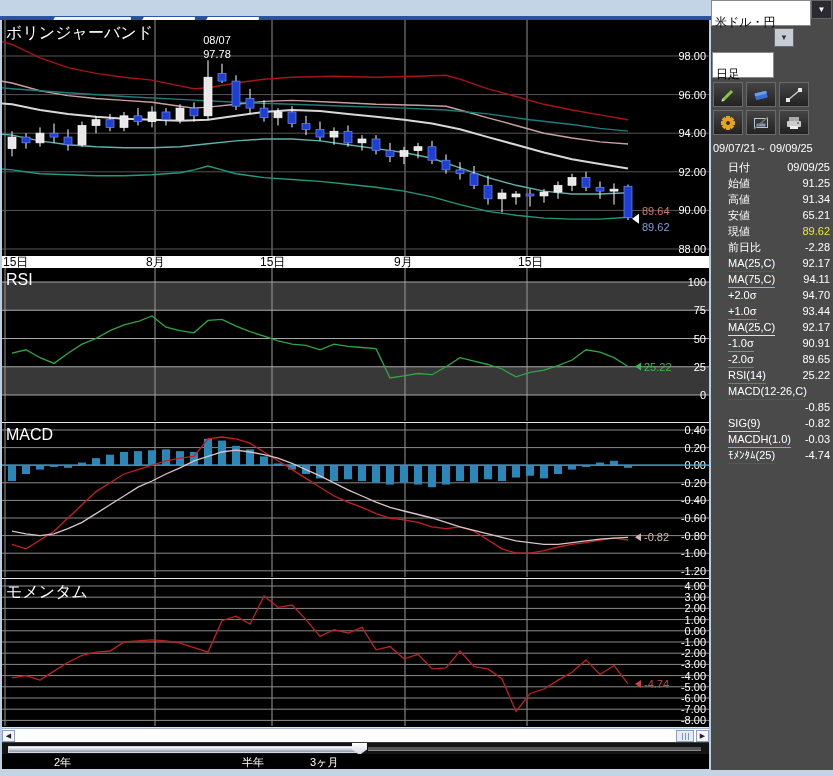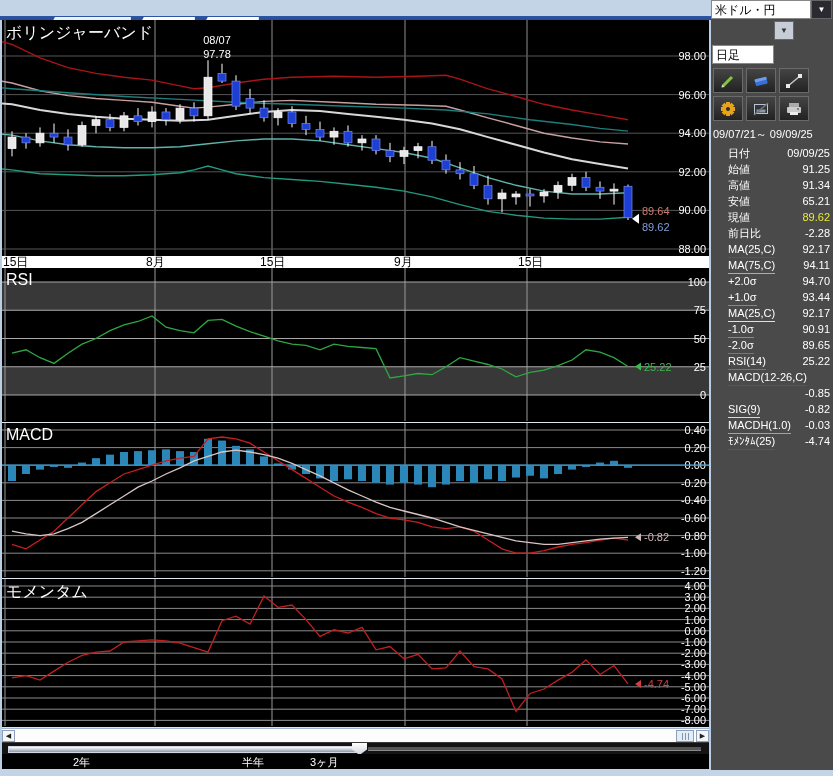--- a/index.html
+++ b/index.html
@@ -33,21 +33,21 @@
   .zoom-slider{position:relative;width:707px;height:12px;background:#141414;border-top:1px solid #3a3a3a;box-sizing:border-box;}
   .zs-fill{position:absolute;left:6px;top:3px;width:348px;height:5px;background:linear-gradient(#ffffff,#8d9aa8);border:1px solid #cfd8e2;}
   .zs-rest{position:absolute;left:366px;right:8px;top:4px;height:3px;background:#555;border-bottom:1px solid #888;}
   .zs-thumb{position:absolute;left:350px;top:0px;width:15px;height:12px;background:linear-gradient(#ffffff,#cfd6de);
     clip-path:polygon(0 0,100% 0,100% 55%,50% 100%,0 55%);}
   .range-strip{position:relative;width:707px;height:15px;background:#000;}
   .range-strip span{position:absolute;top:1px;color:#fff;font-size:11px;cursor:default;}
   
   .right-panel{position:absolute;left:711px;top:0;width:122px;height:770px;background:#4a4a4a;box-sizing:border-box;padding:0;}
   .sel-row{display:flex;margin:0 0 2px 0;}
-  .sel-field{background:#fff;color:#000;font-size:12px;height:19px;line-height:19px;padding:0 3px;border:1px solid #888;box-sizing:border-box;}
+  .sel-field{background:#fff;color:#000;font-size:12px;height:19px;line-height:19px;padding:12px 3px;border:1px solid #888;box-sizing:border-box;}
   .sel-btn{height:19px;box-sizing:border-box;border:1px solid #666;font-size:8px;text-align:center;line-height:17px;}
   .cur-field{width:100px;} .cur-btn{width:21px;background:#2a2a30;color:#fff;}
   .per-field{width:62px;margin-left:1px;margin-top:24px;} .per-btn{width:20px;background:#c6cdd6;color:#333;}
   .toolbar{display:flex;flex-wrap:wrap;width:100px;margin:4px 0 2px 2px;gap:3px;}
   .tool-btn{width:30px;height:25px;background:linear-gradient(#454545,#222);border:1px solid #6a6a6a;
     box-sizing:border-box;display:flex;align-items:center;justify-content:center;}
   .range-text{color:#fff;font-size:11px;margin:6px 1px 4px 2px;white-space:nowrap;}
   .data-rows{margin-left:17px;margin-right:3px;}
   .drow{display:flex;justify-content:space-between;height:16px;font-size:11px;line-height:15px;color:#fff;}
   .drow .lbl{white-space:nowrap;}
@@ -354,21 +354,21 @@
       <div class="hs-btn hs-right">▶</div>
     </div>
 
     <div class="zoom-slider">
       <div class="zs-fill"></div>
       <div class="zs-rest"></div>
       <div class="zs-thumb"></div>
     </div>
 
     <div class="range-strip">
-      <span style="left:71px">2年</span>
+      <span style="left:52px">2年</span>
       <span style="left:240px">半年</span>
       <span style="left:308px">3ヶ月</span>
     </div>
   </div>
 
   <div class="right-panel">
     <div class="sel-row">
       <div class="sel-field cur-field">米ドル・円</div>
       <div class="sel-btn cur-btn">▼</div>
     </div>

